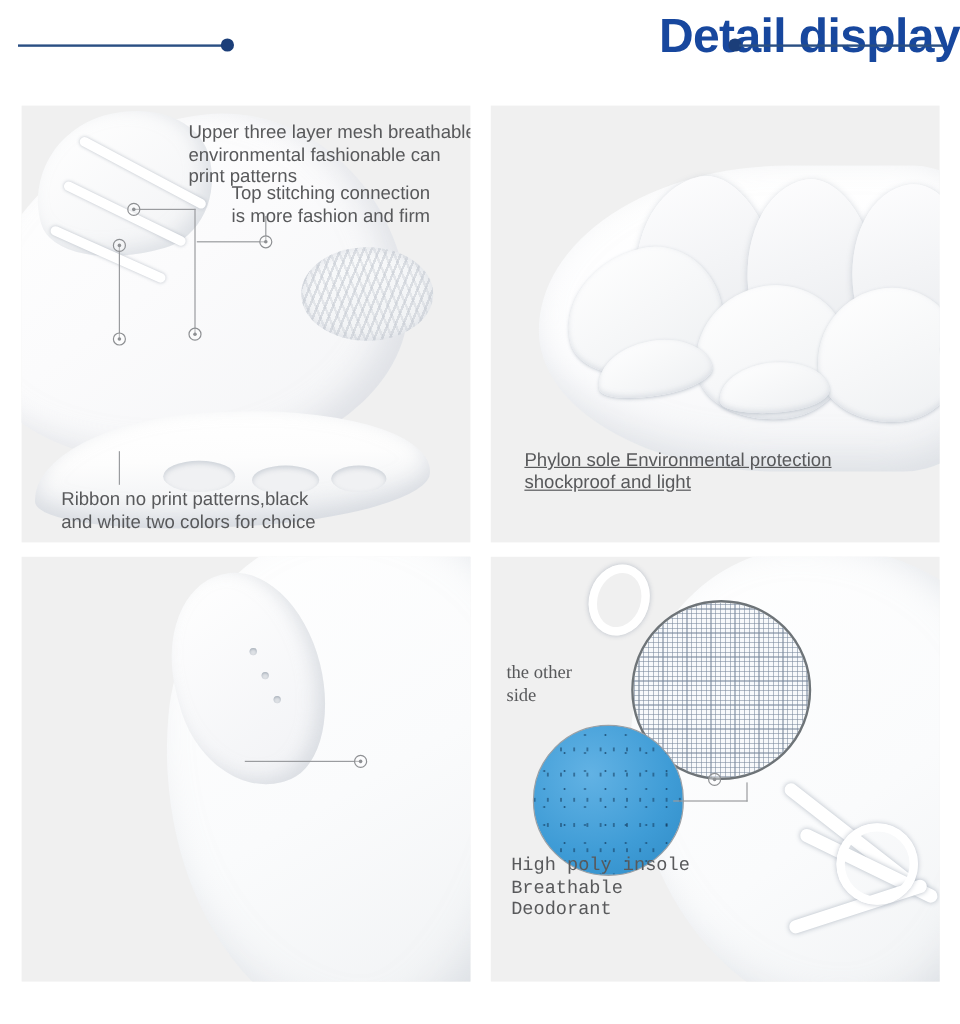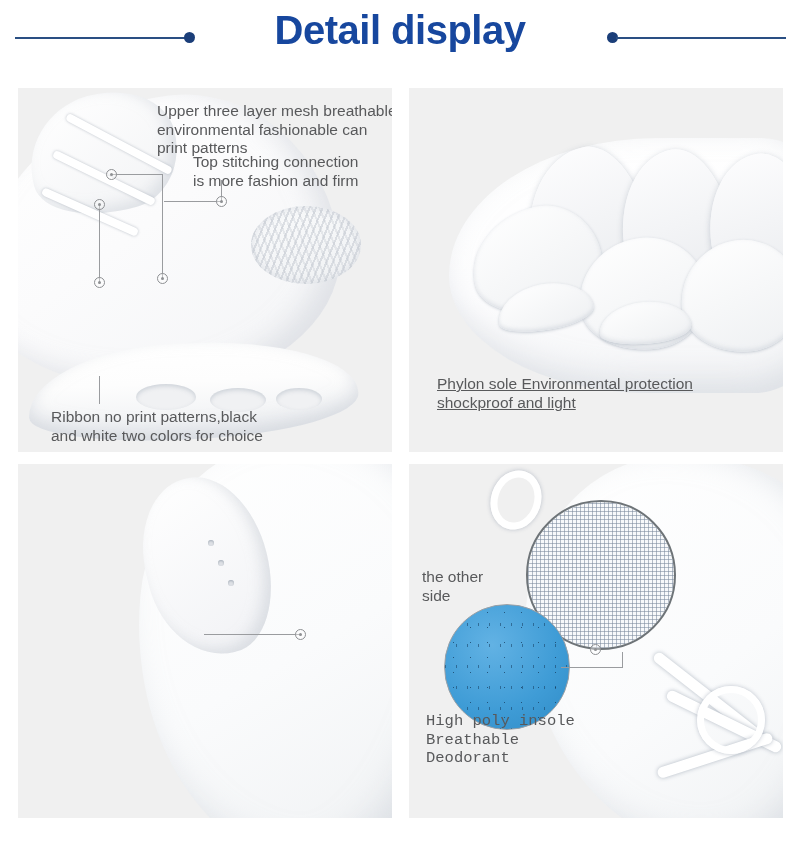--- a/index.html
+++ b/index.html
@@ -18,21 +18,21 @@
   
   .header {
     position: absolute;
     left: 0; top: 0;
     width: 800px; height: 82px;
   }
   .header-title {
     position: absolute;
     left: 0; top: 8px;
     width: 800px;
-    text-align: center;
+    text-align: right;
     font-size: 40px;
     font-weight: bold;
     color: #17479e;
     letter-spacing: -0.5px;
     font-family: "Liberation Sans", "DejaVu Sans", sans-serif;
   }
   .rule {
     position: absolute;
     top: 37px;
     height: 2px;
@@ -367,19 +367,19 @@
   </div>
 
   <div class="zoom-bubble bubble-insole" style="left:35px; top:140px; width:126px; height:126px;">
     <div class="speck"></div>
   </div>
 
   <div class="lead-line lead-h" style="left:152px; top:203px; width:62px;"></div>
   <div class="lead-line lead-v" style="left:213px; top:188px; height:16px;"></div>
   <div class="marker" style="left:181px; top:180px;"></div>
 
-  <div class="callout-text" style="left:13px; top:104px; width:110px;">the other
+  <div class="callout-text" style="left:13px; top:88px; width:110px;font-family:Liberation Serif, serif;">the other
 side</div>
 
   <div class="callout-text" style="left:17px; top:248px; width:200px;font-family:Liberation Mono, monospace;">High poly insole
 Breathable
 Deodorant</div>
 </div>
 
 </body></html>

